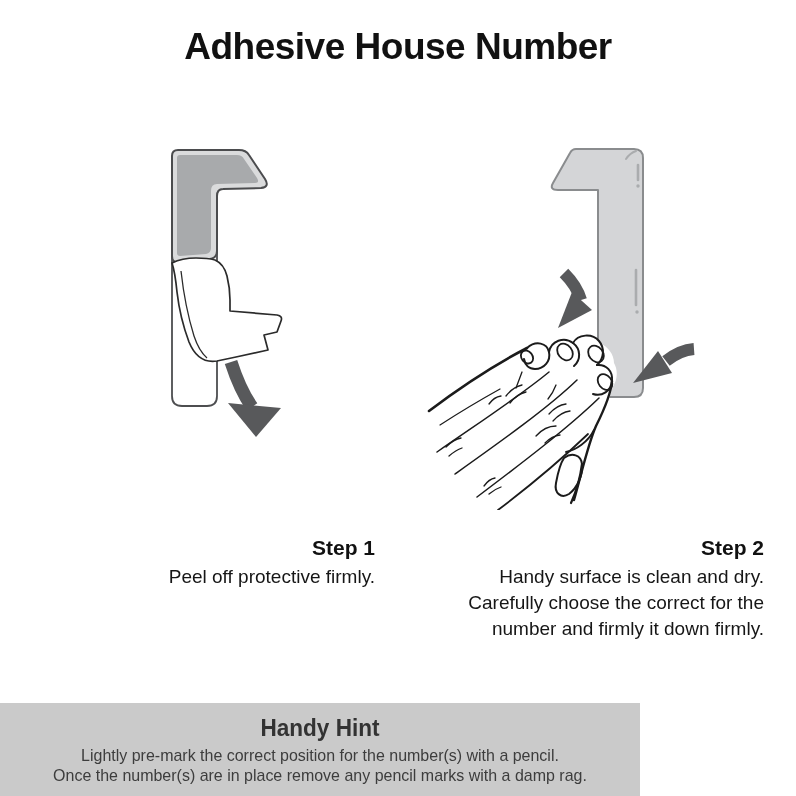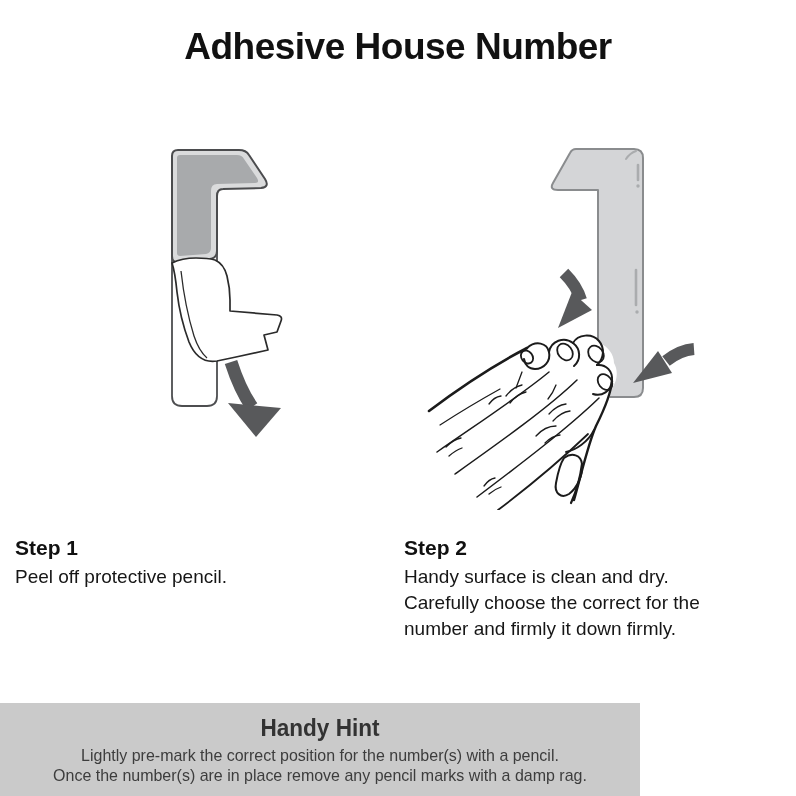--- a/index.html
+++ b/index.html
@@ -7,21 +7,21 @@
     position:relative;width:796px;height:796px;background:#ffffff;overflow:hidden;
     font-family:"Liberation Sans", sans-serif;color:#111;
   }
   .title{
     position:absolute;left:0;top:26px;width:796px;text-align:center;
     font-size:37px;font-weight:bold;letter-spacing:-0.5px;color:#111;
   }
   .fig{position:absolute;}
   .fig1{left:140px;top:138px;}
   .fig2{left:420px;top:138px;}
-  .step-text{position:absolute;top:536px;text-align:left;}
+  .step-text{position:absolute;top:536px;text-align:right;}
   .step-text .label{font-size:21px;font-weight:bold;margin-bottom:4px;}
   .step-text .line{font-size:19px;line-height:26px;color:#161616;}
   .s1{left:15px;width:360px;}
   .s2{left:404px;width:360px;}
   .hint-band{
     position:absolute;left:0;top:703px;width:640px;height:93px;background:#cacaca;
   }
   .hint-content{
     padding-top:11px;text-align:center;color:#3d3d3d;
     transform:scaleX(0.94);transform-origin:50% 0;
@@ -121,21 +121,21 @@
           <path d="M449,456 q7,-6 13,-8" stroke-width="1.3"></path>
           <path d="M484,486 q5,-7 11,-8" stroke-width="1.3"></path>
           <path d="M489,494 q6,-5 12,-7" stroke-width="1.3"></path>
         </g>
       </g>
     </svg>
   </div>
 
   <div class="step-text s1">
     <div class="label">Step 1</div>
-    <div class="line">Peel off protective pencil.</div>
+    <div class="line">Peel off protective firmly.</div>
   </div>
 
   <div class="step-text s2">
     <div class="label">Step 2</div>
     <div class="line">Handy surface is clean and dry.</div>
     <div class="line">Carefully choose the correct for the</div>
     <div class="line">number and firmly it down firmly.</div>
   </div>
 
   <div class="hint-band">

